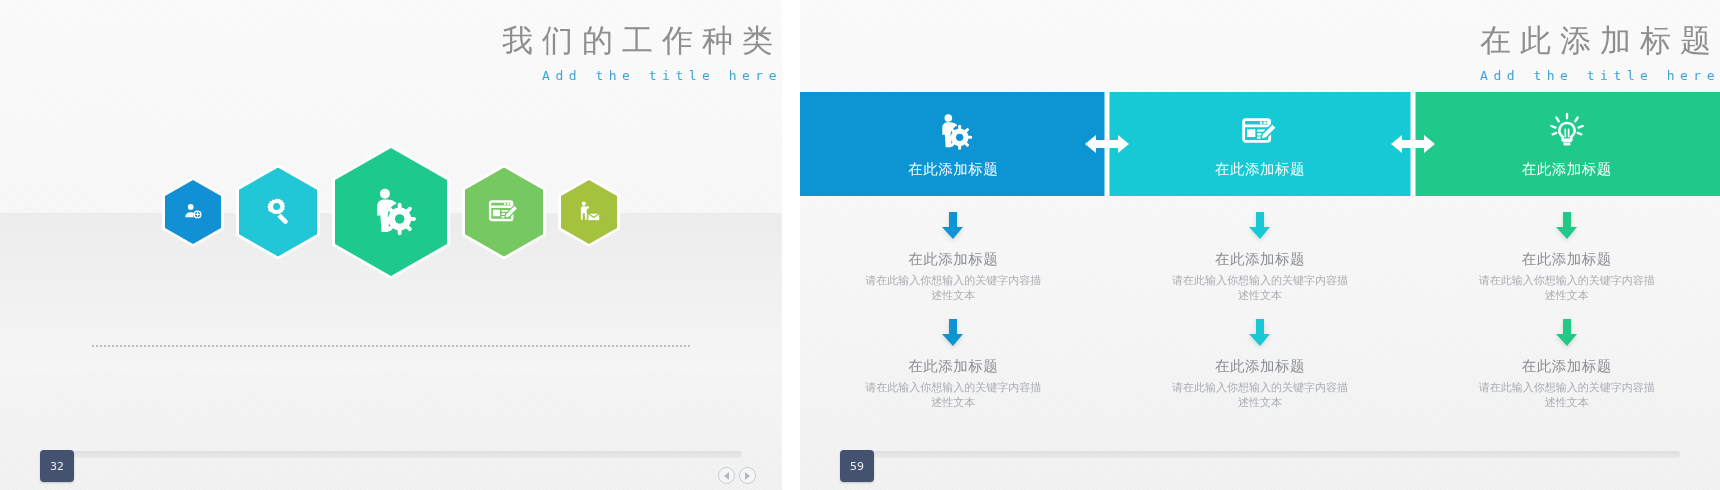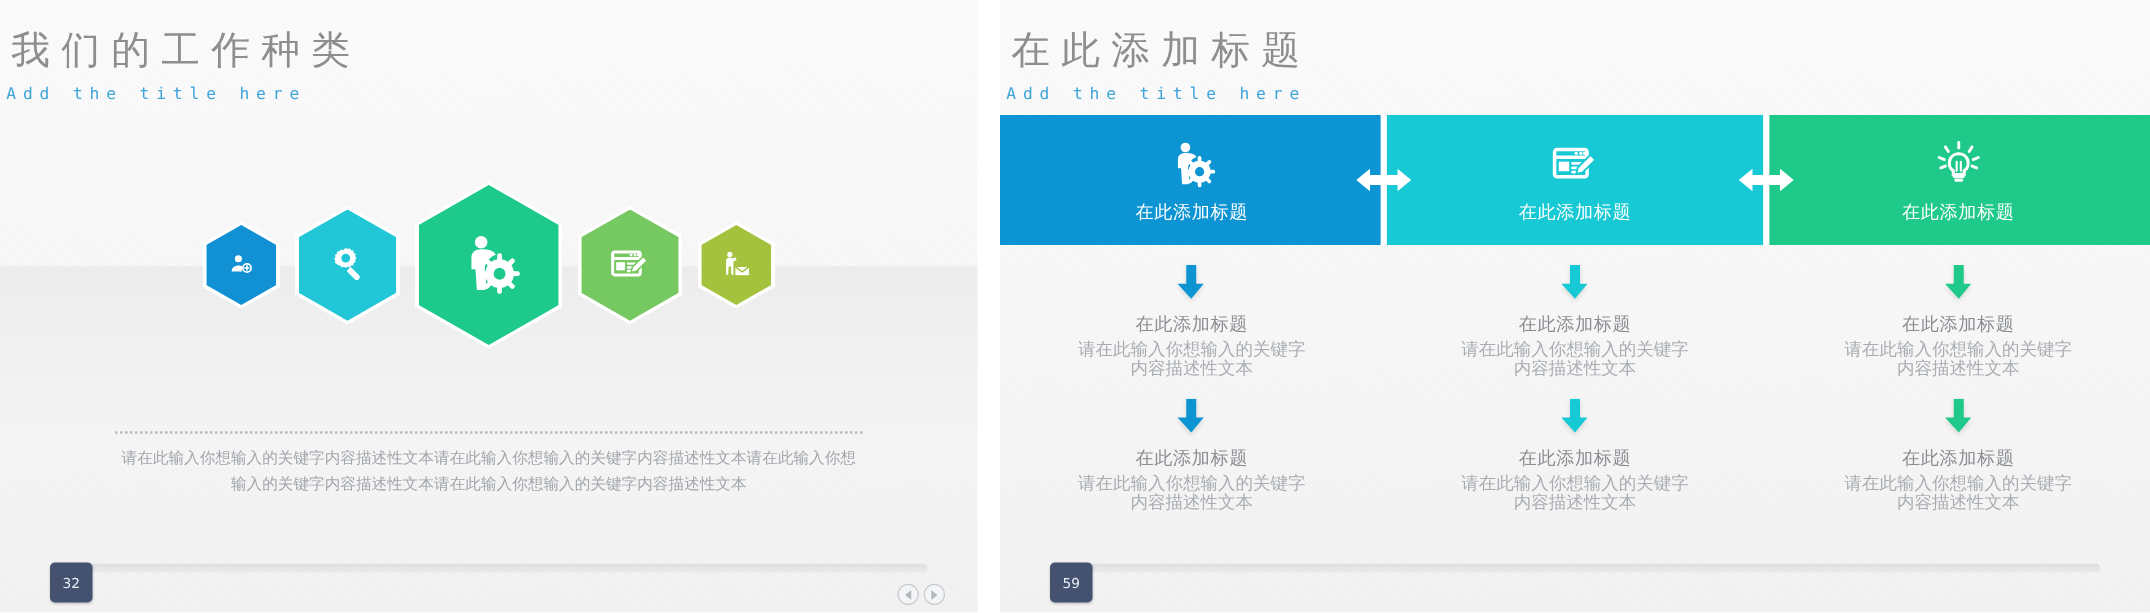--- a/index.html
+++ b/index.html
@@ -20,21 +20,21 @@
     background:
       repeating-linear-gradient(45deg, rgba(0,0,0,0.012) 0 1px, rgba(0,0,0,0) 1px 3px),
       linear-gradient(180deg,#fbfbfb 0%, #f7f7f7 55%, #f2f2f2 100%);
     overflow: hidden;
   }
   .slide-left  { width: 782px; }
   .slide-gap   { width: 18px; height: 490px; background:#ffffff; }
   .slide-right { width: 920px; }
 
   
-  .title-zone { width:100%; text-align:left; }
+  .title-zone { width:100%; text-align:right; }
   .slide-left .title-zone { padding-top: 22px; }
   .slide-right .title-zone { padding-top: 22px; }
   .cn-title {
     font-size: 31px;
     letter-spacing: 9px;
     color: #8e8e8e;
     font-weight: 400;
     text-indent: 9px;
     line-height: 1.2;
   }
@@ -114,21 +114,21 @@
     position:absolute; top:0; height:104px; width:5px;
     background:#ffffff; transform: translateX(-50%); z-index: 4;
   }
 
   .steps { flex:1; display:flex; flex-direction:column; align-items:center; padding-top: 12px; }
   .step { display:flex; flex-direction:column; align-items:center; }
   .arrow-down { margin: 4px 0 6px; filter: drop-shadow(0 2px 2px rgba(0,0,0,0.12)); }
   .step-title { font-size: 14.5px; color:#8a8d92; letter-spacing:.5px; }
   .step-desc {
     margin-top: 4px;
-    font-size: 14px;
+    font-size: 11px;
     line-height: 15px;
     color:#a9adb2;
     text-align:center;
     width: 185px;
   }
   .step-gap { height: 12px; }
 
   
   .footer-bar {
     position:absolute; left:40px; right:40px; bottom: 32px;
@@ -239,21 +239,20 @@
               <path d="M10.4 12.6h11.4v7.2H10.4z" fill="#fff" stroke="#a4c23e" stroke-width=".9"></path>
               <path d="M10.4 12.6l5.7 4.2 5.7-4.2" fill="none" stroke="#a4c23e" stroke-width="1.2"></path>
             </svg>
           </div>
         </div>
       </div>
 
     </div>
 
     <div class="dotted-rule"></div>
-    <div class="body-copy">请在此输入你想输入的关键字内容描述性文本请在此输入你想输入的关键字内容描述性文本请在此输入你想输入的关键字内容描述性文本请在此输入你想输入的关键字内容描述性文本</div>
 
     <div class="footer-bar"></div>
     <div class="page-badge">32</div>
 
   </section>
 
   <div class="slide-gap"></div>
 
   <section class="slide slide-right">
 

